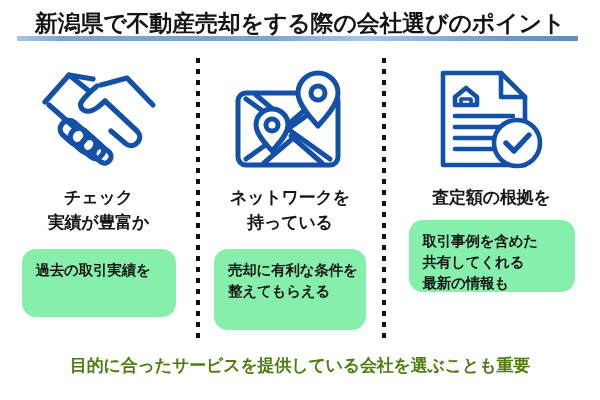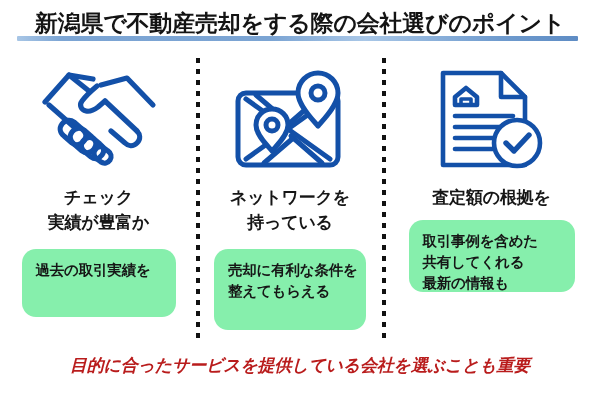--- a/index.html
+++ b/index.html
@@ -138,24 +138,23 @@
     position: absolute;
     left: 0;
     top: 352px;
     width: 600px;
     text-align: center;
   }
   .footer-text {
     font-size: 17px;
     line-height: 26px;
     font-weight: bold;
-    color: #b91c1c;
+    color: #4d7c0f;
     letter-spacing: -0.2px;
     white-space: nowrap;
-    font-style: italic;
   }
 </style>
 </head>
 <body>
 
 <div id="infographic">
 
   <div class="title-block">
     <span class="title-text">新潟県で不動産売却をする際の会社選びのポイント</span>
   </div>

